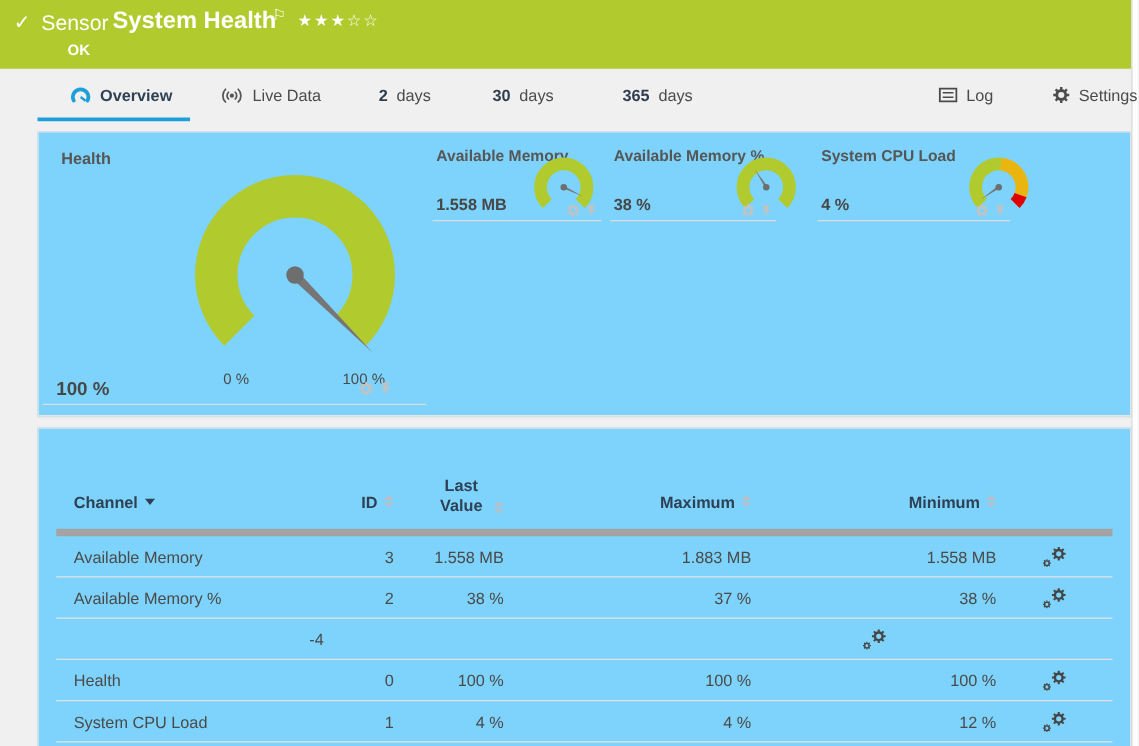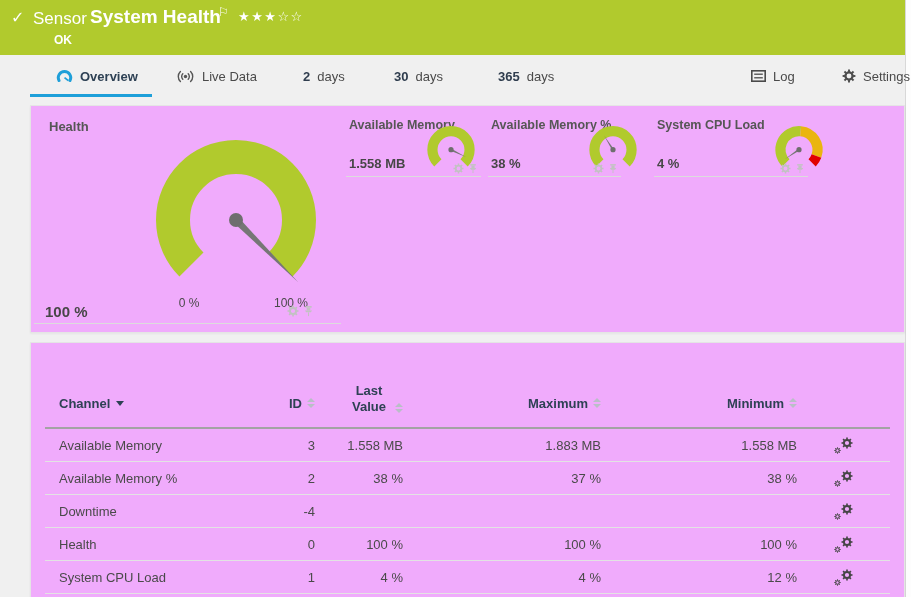--- a/index.html
+++ b/index.html
@@ -19,21 +19,21 @@
   .right-gutter { position:absolute; left:905px; top:0; width:6px; height:597px; background:#fdfdfd; border-left:1px solid #d8d8d8; }
 
   
   .tabs { position:absolute; left:0; top:55px; width:905px; height:45px; }
   .tab { position:absolute; top:0; height:42px; display:flex; align-items:center; gap:7px; font-size:13px; color:#4a4a4a; cursor:pointer; white-space:nowrap; }
   .tab .num { font-weight:700; color:#2f3d4e; }
   .tab.active { color:#2e4154; font-weight:700; }
   .tab-underline { position:absolute; left:30px; top:39px; width:122px; height:3px; background:#1e9fd9; }
 
   
-  .card { position:absolute; background:#f0abfc; border:1px solid #e5e5e5; box-shadow:0 1px 2px rgba(0,0,0,.05); }
+  .card { position:absolute; background:#7dd3fc; border:1px solid #e5e5e5; box-shadow:0 1px 2px rgba(0,0,0,.05); }
   .gauges-card { left:30px; top:105px; width:875px; height:228px; }
   .table-card { left:30px; top:342px; width:875px; height:300px; }
 
   
   .health-panel { position:absolute; left:0; top:0; width:312px; height:228px; }
   .panel-title { position:absolute; left:18px; top:13px; font-size:13px; font-weight:700; color:#565656; }
   .health-gauge { position:absolute; left:105px; top:10px; }
   .scale-label { position:absolute; top:190px; width:60px; text-align:center; font-size:12px; color:#4a4a4a; }
   .scale-min { left:128px; }
   .scale-max { left:230px; }
@@ -52,21 +52,21 @@
   .mini-p1 .mini-gauge { left:77px; }
   .mini-p2 .mini-gauge { left:97px; }
   .mini-p3 .mini-gauge { left:117px; }
   .mini-value { position:absolute; left:3px; top:50px; font-size:13px; font-weight:700; color:#474747; }
   .mini-icons { right:4px; top:57px; }
   .mini-line { position:absolute; left:0; top:70px; height:1px; background:#dcdcdc; width:100%; }
 
   
   .tbl { position:absolute; left:14px; right:14px; top:36px; font-size:13px; }
   .tbl-header, .tbl-row { display:grid; grid-template-columns:214px 56px 88px 198px 196px 1fr; align-items:center; }
-  .tbl-header { height:50px; border-bottom:2px solid #a3a3a3; color:#2e4154; font-weight:700; }
+  .tbl-header { height:50px; border-bottom:6px solid #a3a3a3; color:#2e4154; font-weight:700; }
   .th { display:flex; align-items:center; }
   .th.right, .td.right { justify-content:flex-end; text-align:right; }
   .th-channel { padding-left:14px; }
   .th-wrap { display:inline-block; width:42px; text-align:center; line-height:1.25; }
   .caret { width:0; height:0; border-left:4.5px solid transparent; border-right:4.5px solid transparent; border-top:5px solid #2e4154; margin-left:6px; }
   .sort { display:inline-flex; flex-direction:column; gap:2px; margin-left:5px; }
   .sort i { display:block; width:0; height:0; border-left:4px solid transparent; border-right:4px solid transparent; }
   .sort .up { border-bottom:4px solid #b9bec7; }
   .sort .down { border-top:4px solid #b9bec7; }
   .tbl-row { height:33px; border-bottom:1px solid #e3e3e3; color:#4a4a4a; }
@@ -319,21 +319,20 @@
                 <use href="#gear"></use>
               </svg>
               <svg class="g-sm" viewBox="-8 -8 16 16">
                 <use href="#gear"></use>
               </svg>
             </span>
           </div>
       </div>
 
       <div class="tbl-row">
-        <div class="td td-channel">Downtime</div>
         <div class="td right">-4</div>
         <div class="td right"></div>
         <div class="td right"></div>
         <div class="td right"></div>
         <div class="td td-icon">
             <span class="chgears">
               <svg class="g-big" viewBox="-8 -8 16 16">
                 <use href="#gear"></use>
               </svg>
               <svg class="g-sm" viewBox="-8 -8 16 16">

